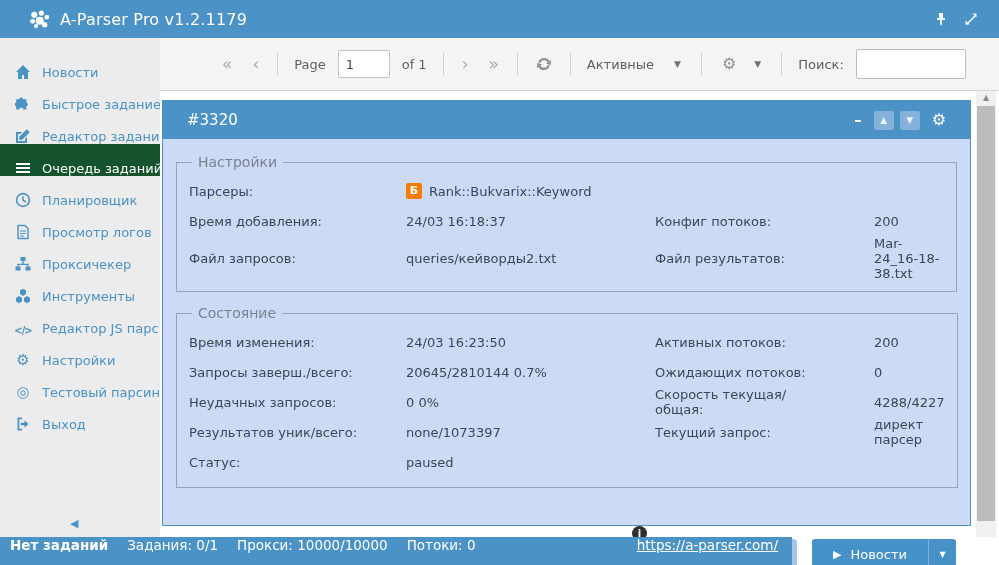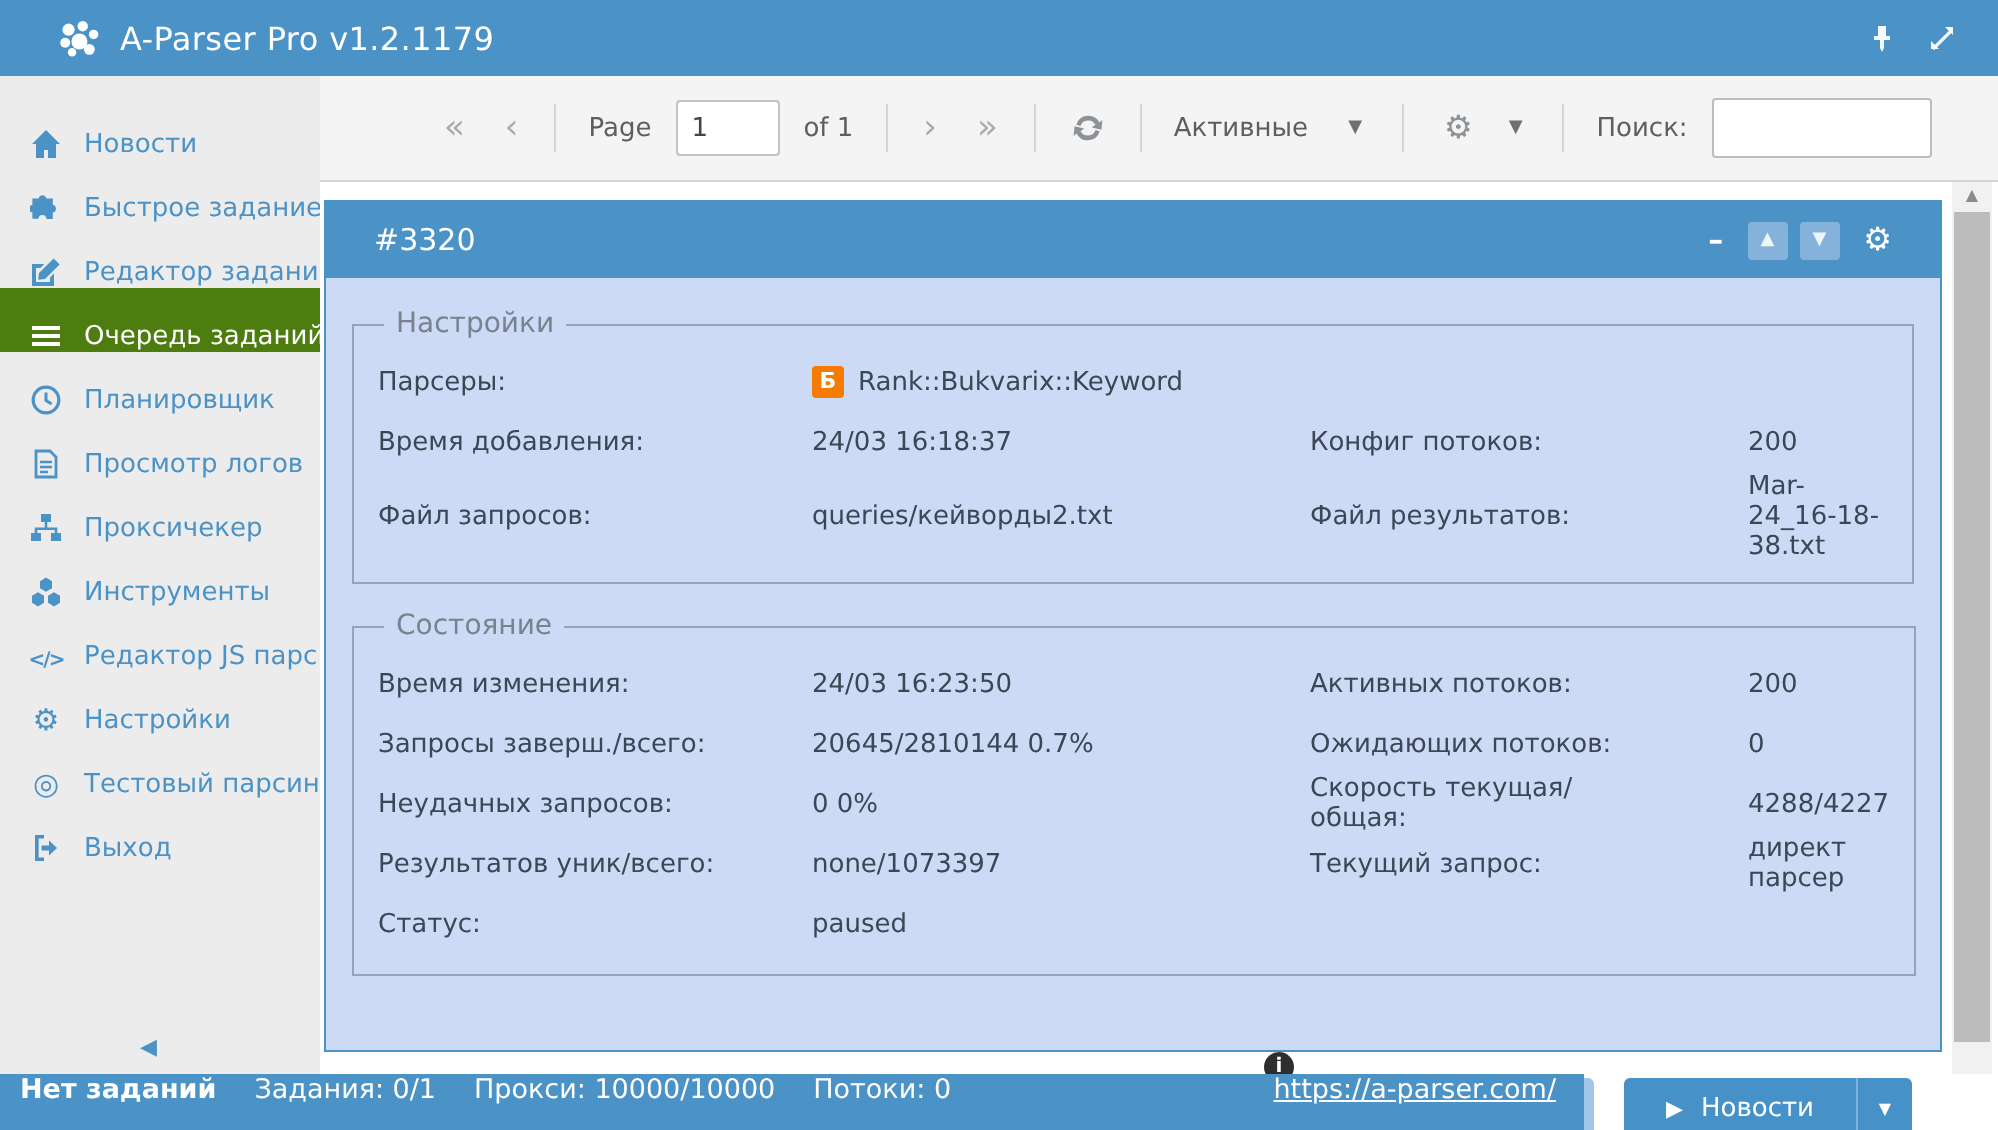--- a/index.html
+++ b/index.html
@@ -15,21 +15,21 @@
   .logo{width:26px;height:22px;margin:0 8px 0 14px;}
   .app-title{color:#fff;font-size:16px;letter-spacing:.2px;}
   .hdr-right{margin-left:auto;display:flex;align-items:center;gap:14px;padding-right:8px;}
   .hdr-ic{width:16px;height:16px;opacity:.95;cursor:pointer;}
   
   .sidebar{position:absolute;left:0;top:38px;width:160px;height:499px;background:#ececec;padding-top:10px;}
   .side-item{height:32px;display:flex;align-items:flex-end;gap:9px;padding-left:13px;
     color:#4b92c6;font-size:13px;cursor:pointer;white-space:nowrap;}
   .side-item .sicon{width:20px;min-width:20px;text-align:center;display:inline-flex;justify-content:center;align-items:center;}
   .side-item svg{display:block;}
-  .side-item.active{background:#4d7c0f;color:#fff;}
+  .side-item.active{background:#14532d;color:#fff;}
   .glyph-ic{font-size:15px;line-height:1;}
   .code-ic{font-size:10px;font-weight:bold;letter-spacing:-1px;}
   .side-collapse{position:absolute;left:70px;bottom:7px;color:#4b92c6;font-size:11px;cursor:pointer;}
   
   .toolbar{position:absolute;left:160px;top:38px;width:839px;height:53px;background:#f4f4f4;
     border-bottom:1px solid #d6d6d6;display:flex;align-items:center;padding-left:52px;}
   .tb-btn{color:#a9abad;font-size:17px;line-height:1;padding:0 10px;cursor:pointer;user-select:none;}
   .tb-sep{width:1px;height:24px;background:#d4d4d4;margin:0 8px;}
   .tb-label{color:#5a5f63;font-size:13px;padding:0 8px;}
   .tb-input{width:52px;height:28px;border:1px solid #c3c3c3;border-radius:2px;background:#fff;

